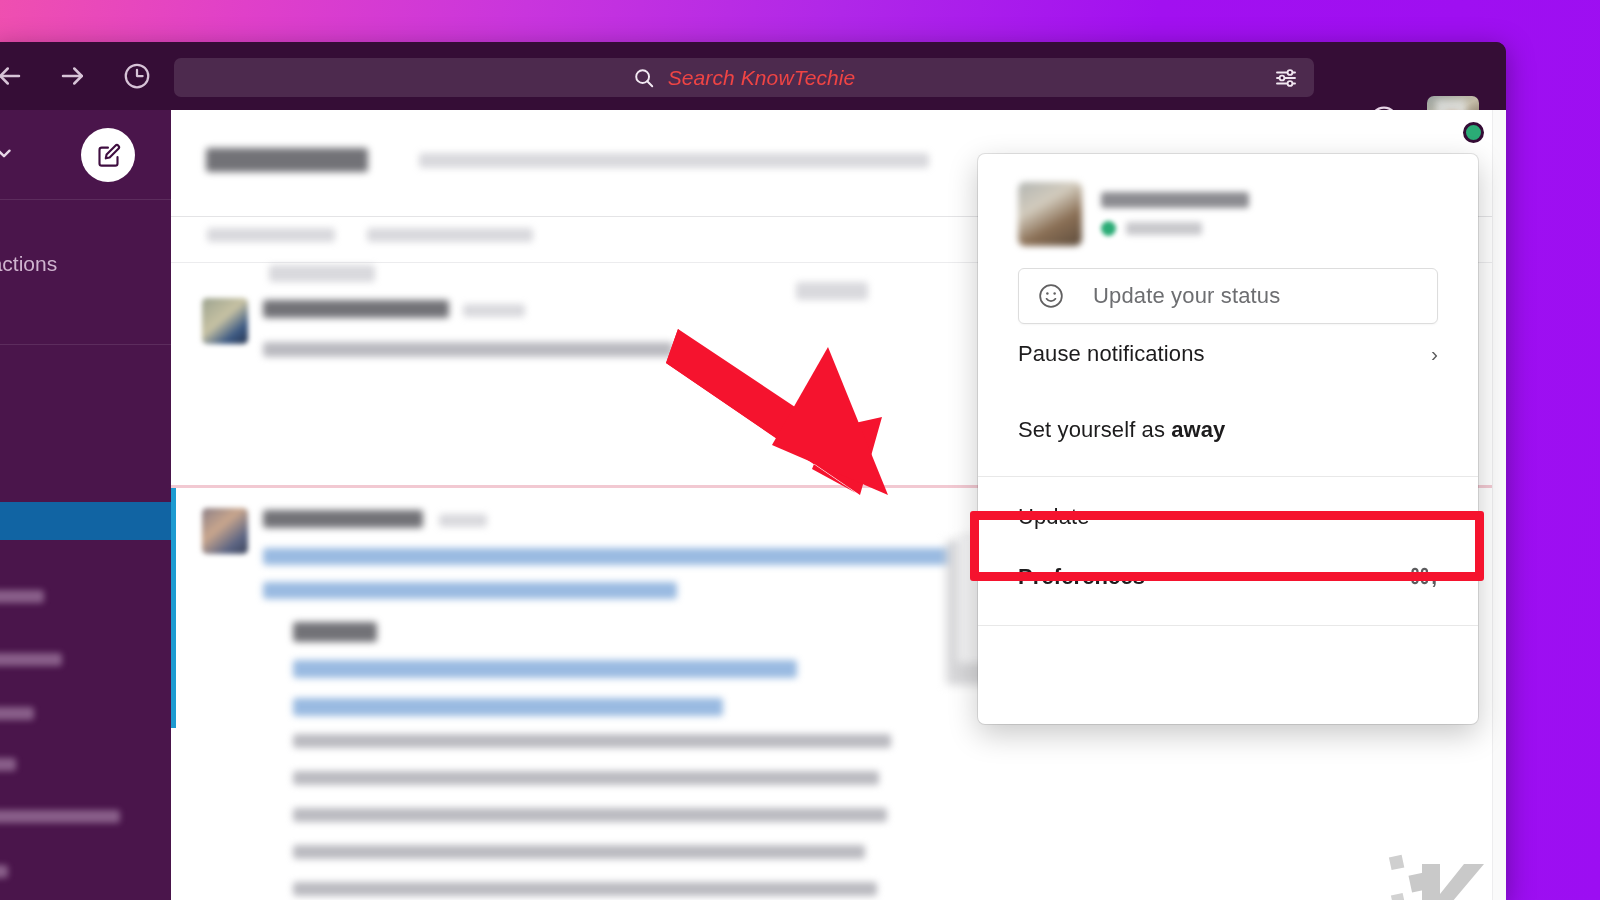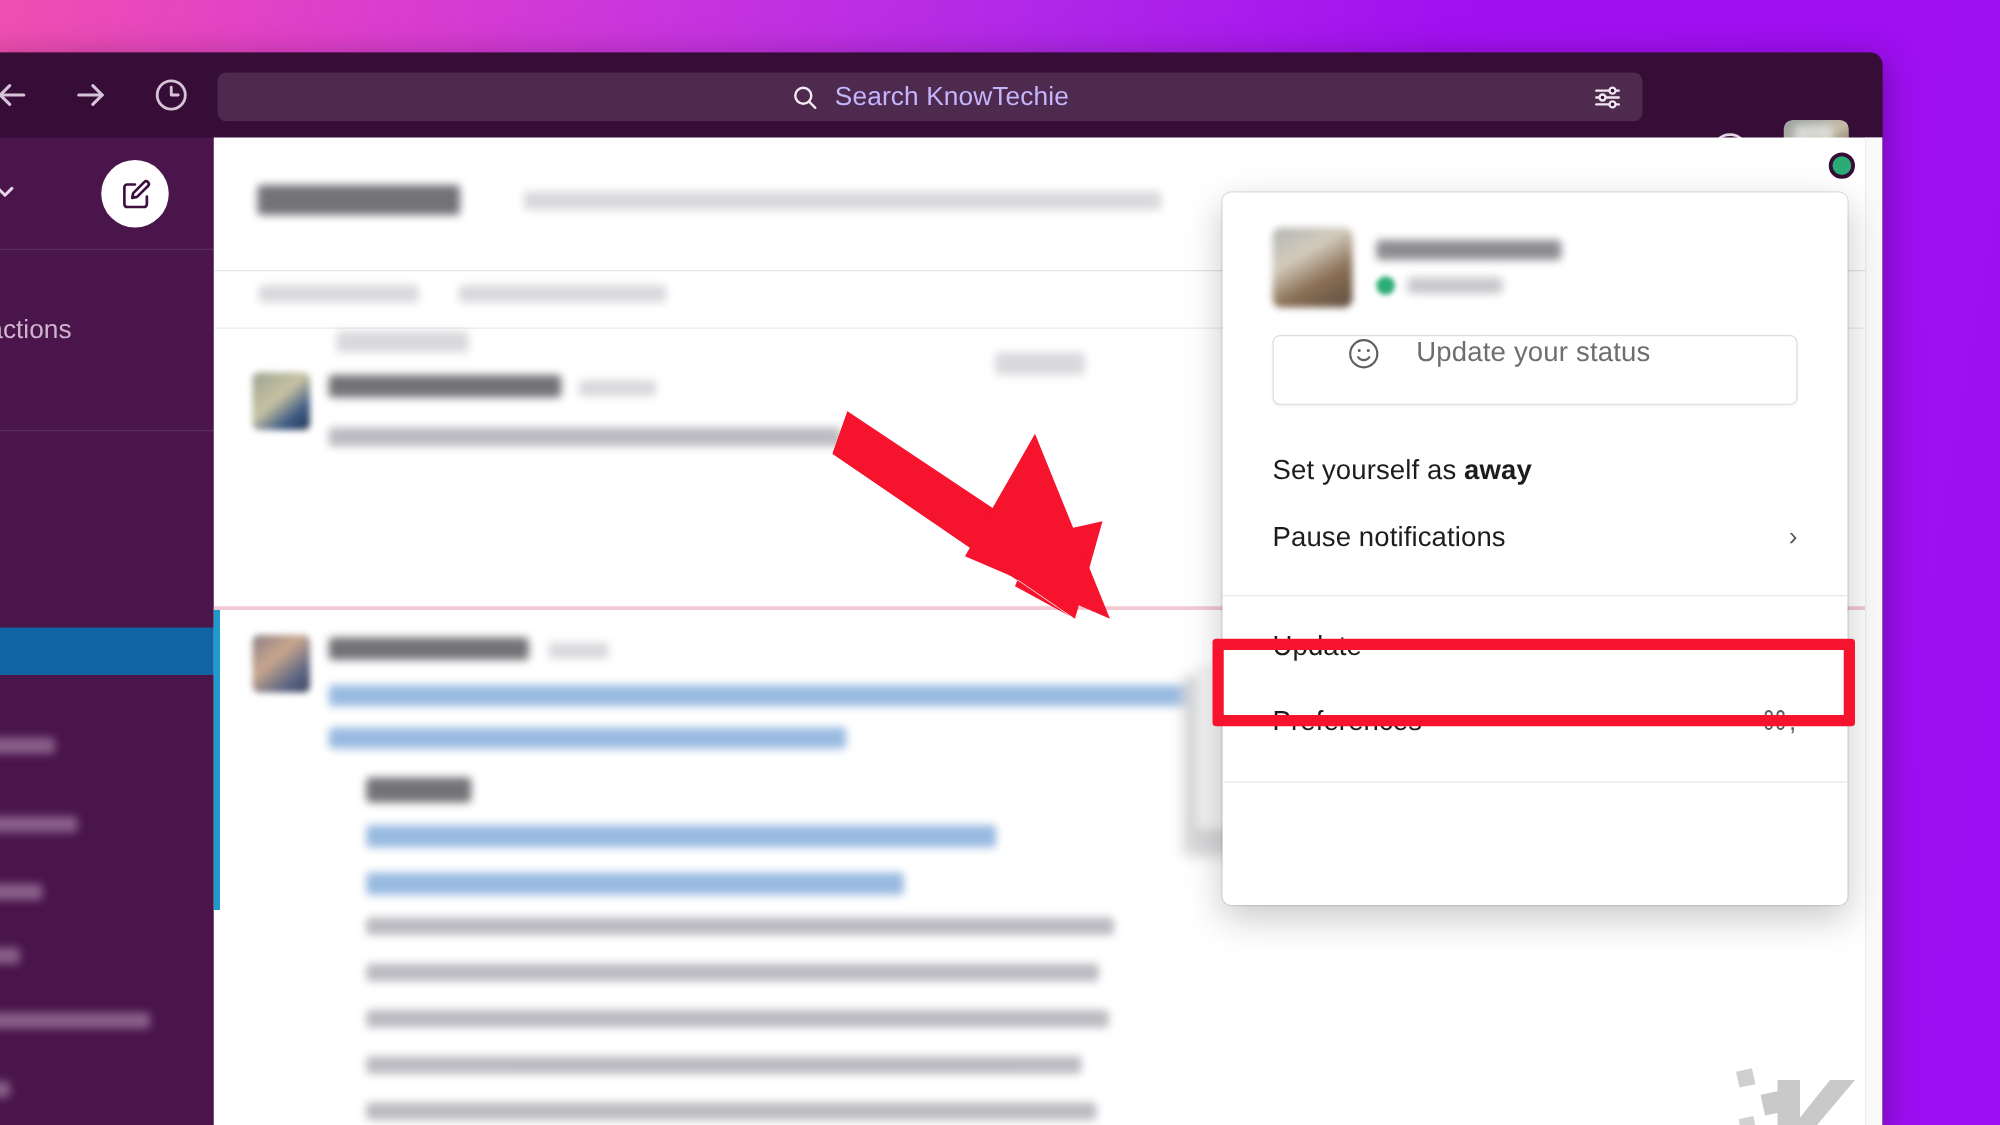--- a/index.html
+++ b/index.html
@@ -49,21 +49,21 @@
     width: 1140px; height: 39px;
     background: rgba(255,255,255,.12);
     border-radius: 7px;
     display: flex; align-items: center; justify-content: center;
     color: #f3eaf3;
   }
   #search-inner { display: flex; align-items: center; gap: 13px; }
   #search-icon { width: 22px; height: 22px; }
   #search-icon svg { display:block; width:100%; height:100%; }
   #search-placeholder {
-    font-size: 21px; letter-spacing: .1px; color: #c4b5fd;
+    font-size: 21px; letter-spacing: .1px; color: #ef4444; font-style: italic;
   }
   #filter-icon {
     position: absolute; right: 16px; top: 8px;
     width: 24px; height: 24px;
   }
   #filter-icon svg { display:block; width:100%; height:100%; }
 
   #help-icon {
     position: absolute; left: 1378px; top: 63px;
     width: 32px; height: 32px;
@@ -251,23 +251,22 @@
     width: 76px; height: 13px; border-radius: 3px;
     background: rgba(150,150,158,.52); filter: blur(3.2px);
   }
 
   #status-field {
     margin: 2px 40px 0 40px;
     height: 56px;
     background: #ffffff;
     border: 1px solid #dddddd;
     border-radius: 6px;
-    display: flex; 
+    display: flex; align-items: center;
     box-shadow: 0 1px 2px rgba(0,0,0,.04);
-    padding-left: 40px;
   }
   #status-smiley {
     width: 28px; height: 28px; margin-left: 18px; color: #616061;
     flex: 0 0 auto;
   }
   #status-smiley svg { display:block; width:100%; height:100%; }
   #status-placeholder {
     margin-left: 28px; font-size: 22px; color: #6d6e71;
     letter-spacing: .15px;
   }
@@ -286,21 +285,21 @@
   .mi-chevron { font-size: 21px; color: #5c5c5e; }
 
   #mi-away   { margin-top: 28px; }
   #mi-pause  { margin-top: 6px; }
 
   .menu-sep {
     border-top: 1px solid #e8e8e8;
     margin: 22px 0 0 0;
   }
   #mi-profile { margin-top: 16px; }
-  #mi-preferences { margin-top: 12px; }
+  #mi-preferences { margin-top: 12px; font-weight: bold; }
   #mi-downloads { margin-top: 26px; }
   .menu-sep-2 {
     border-top: 1px solid #e8e8e8;
     margin: 24px 0 0 0;
   }
   #mi-signout { margin-top: 16px; }
 
   
   #highlight-box {
     position: absolute;
@@ -487,29 +486,29 @@
         <svg viewBox="0 0 24 24" fill="none" stroke="currentColor" stroke-width="1.5">
           <circle cx="12" cy="12" r="9.3"></circle>
           <circle cx="8.9" cy="9.8" r="1.05" fill="currentColor" stroke="none"></circle>
           <circle cx="15.1" cy="9.8" r="1.05" fill="currentColor" stroke="none"></circle>
           <path d="M8.2 14.4a4.6 4.6 0 0 0 7.6 0" stroke-linecap="round"></path>
         </svg>
       </span>
       <span id="status-placeholder">Update your status</span>
     </div>
 
+    <div class="menu-item" id="mi-pause">
+      <span class="mi-label">Pause notifications</span>
+      <span class="mi-chevron">›</span>
+    </div>
+
     <div class="menu-item" id="mi-away">
       <span class="mi-label">
         <span>Set yourself as </span><b>away</b>
       </span>
-    </div>
-
-    <div class="menu-item" id="mi-pause">
-      <span class="mi-label">Pause notifications</span>
-      <span class="mi-chevron">›</span>
     </div>
 
     <div class="menu-sep"></div>
 
     <div class="menu-item" id="mi-profile">
       <span class="mi-label">Update</span>
     </div>
 
     <div class="menu-item" id="mi-preferences">
       <span class="mi-label">Preferences</span>

